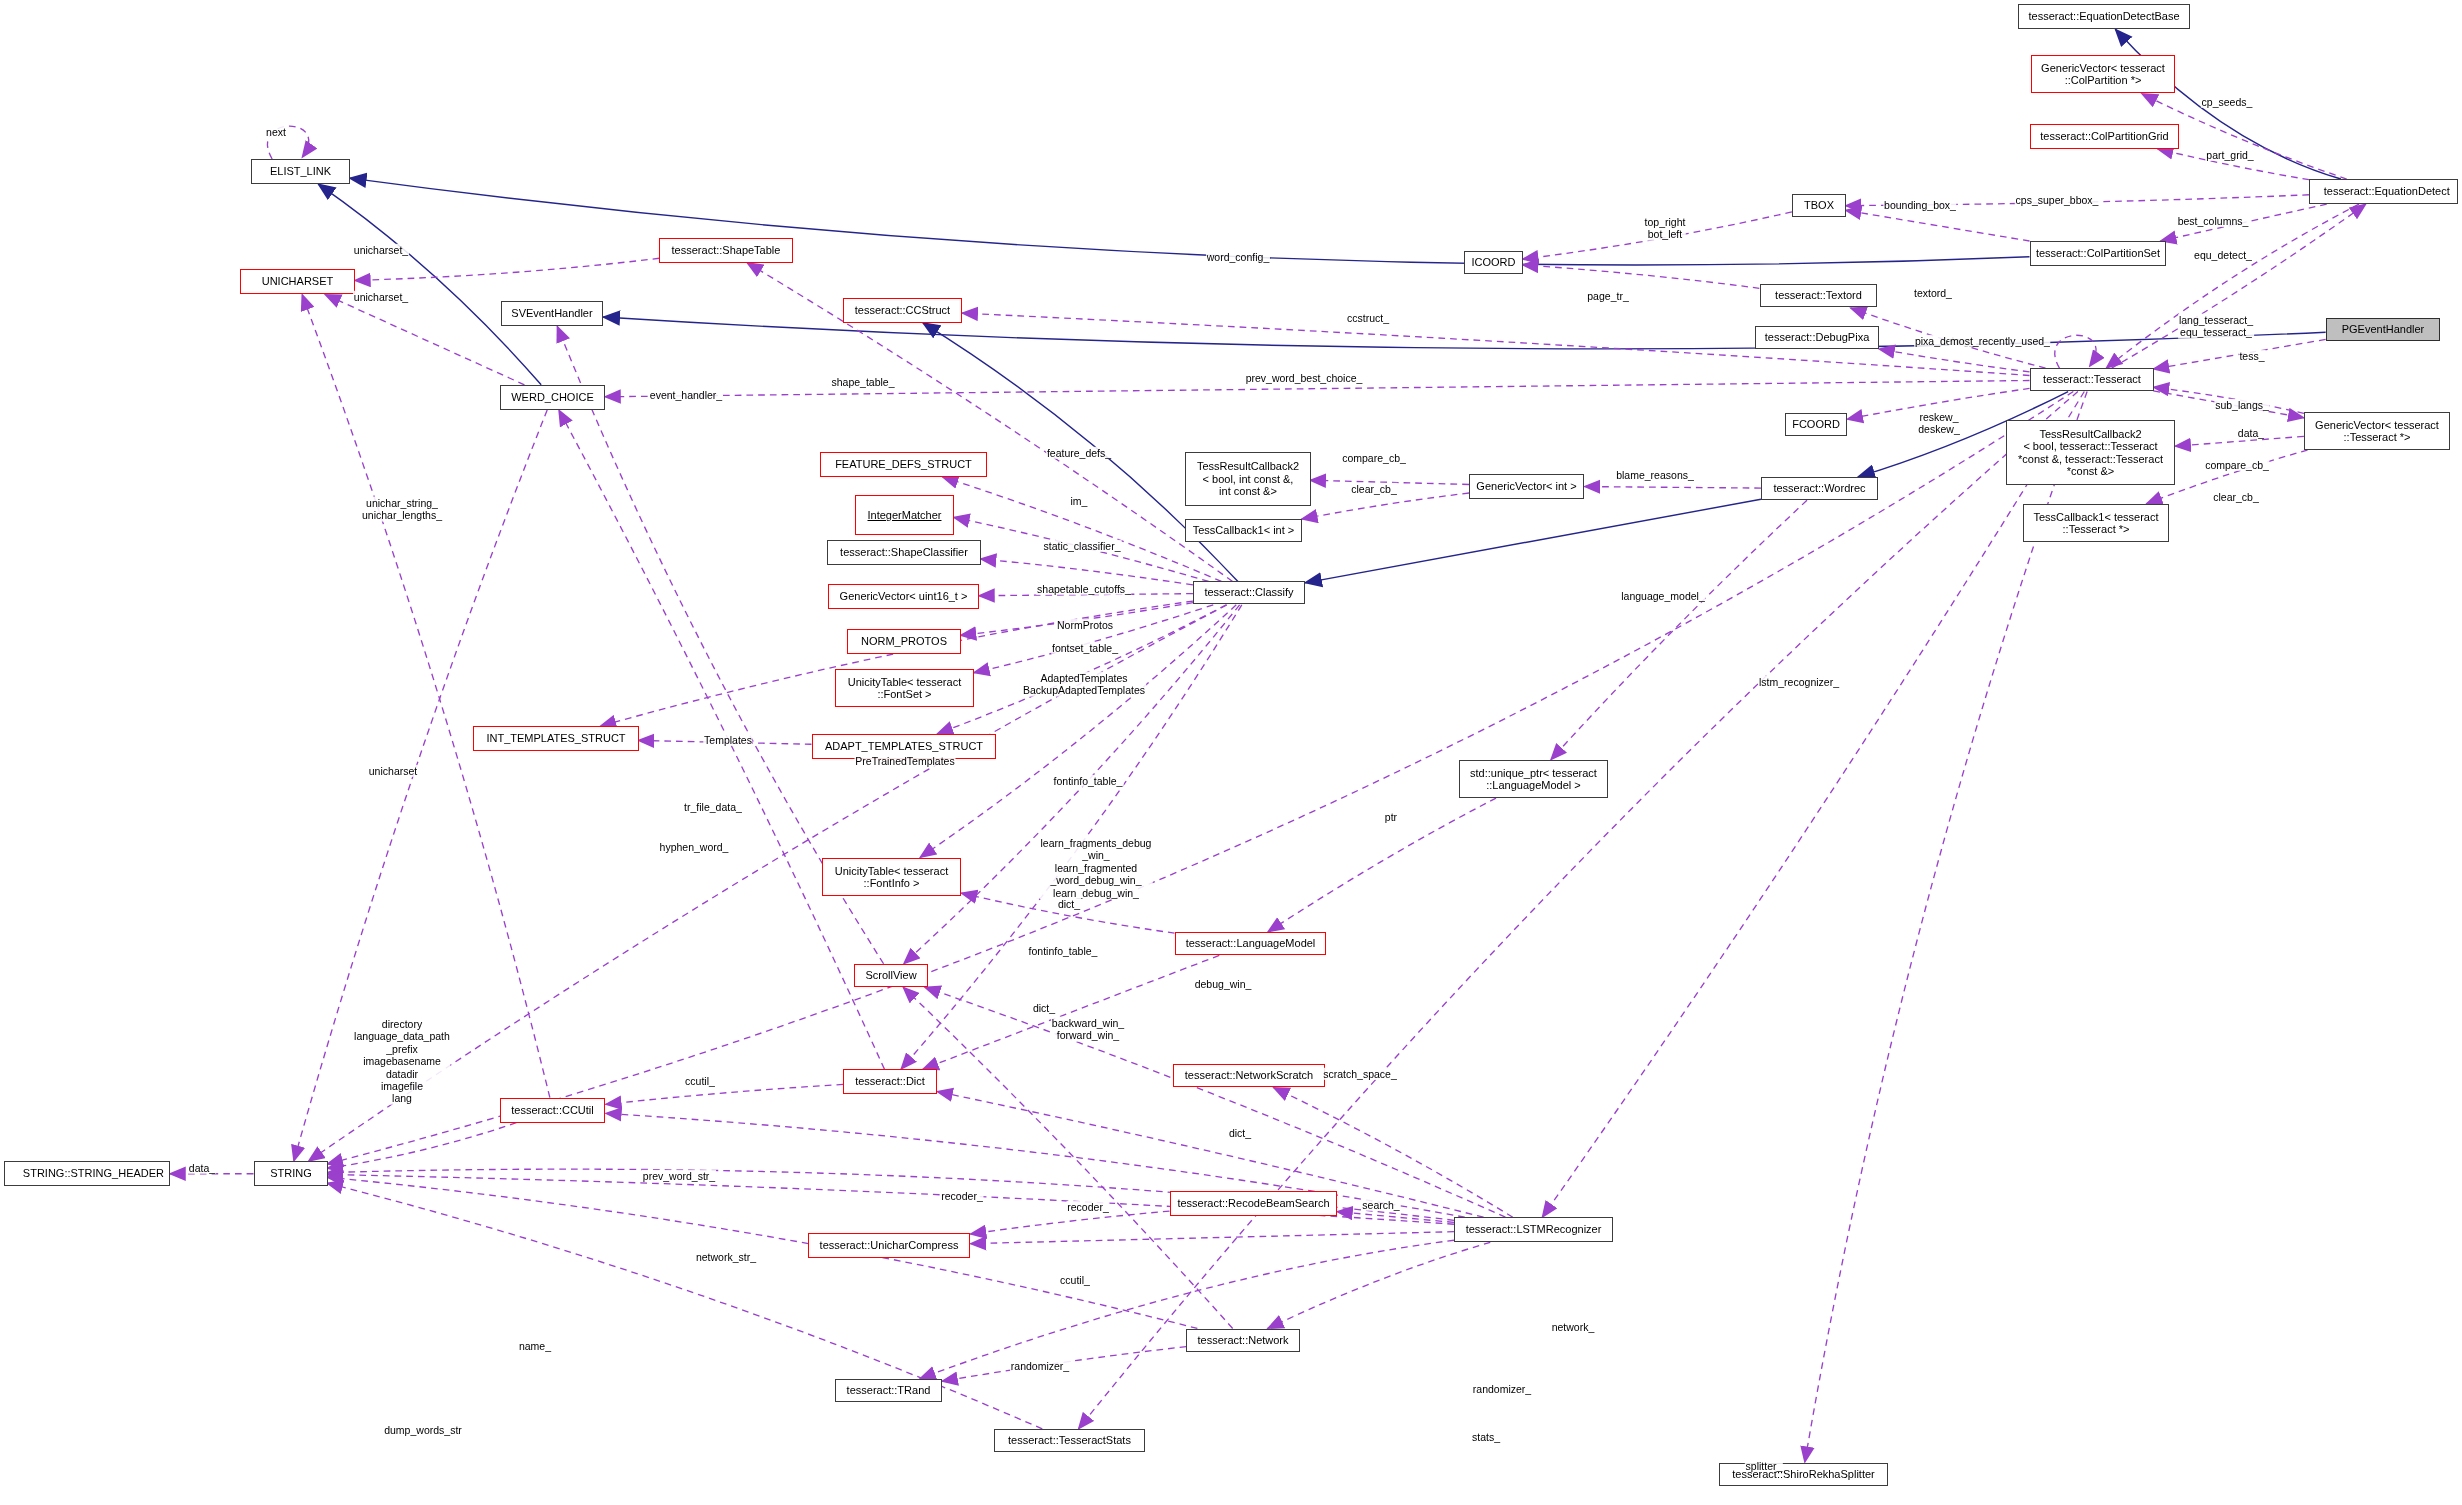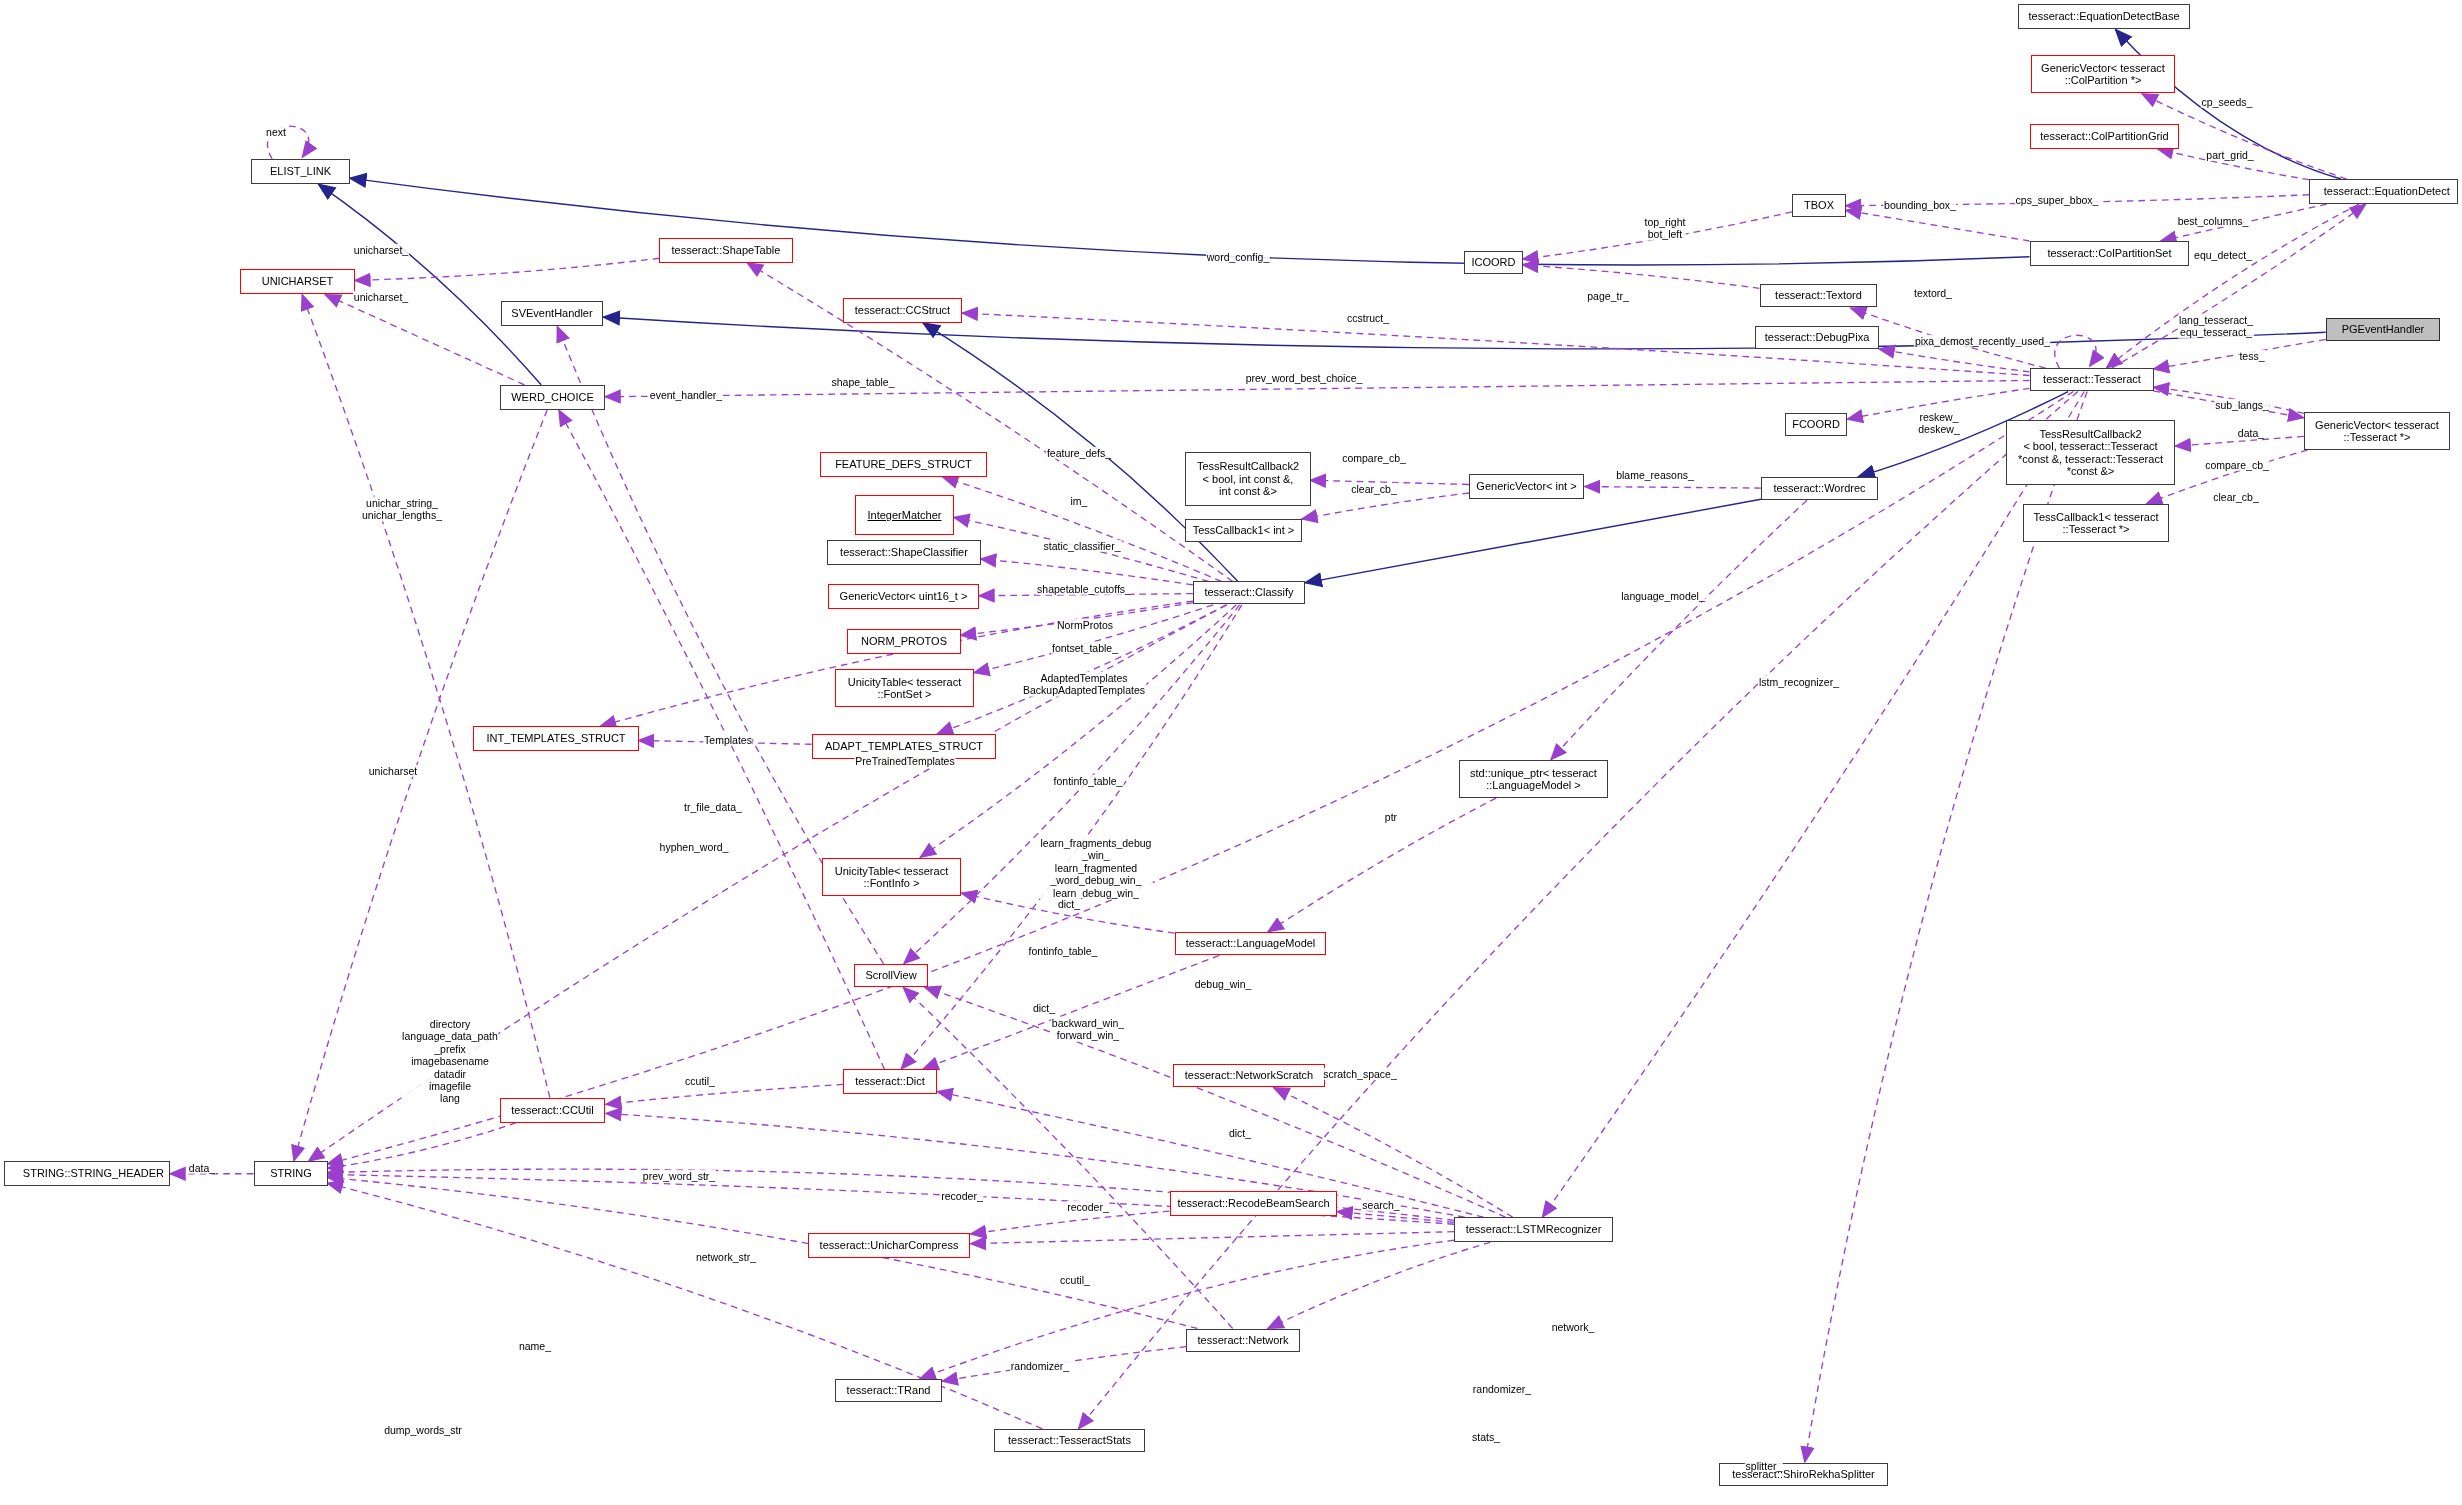--- a/index.html
+++ b/index.html
@@ -156,21 +156,21 @@
       <div class="node " style="left: 2030px; top: 368px; width: 124px; height: 23.4px;">tesseract::Tesseract</div>
       <div class="node gray" style="left: 2326px; top: 318px; width: 114px; height: 23.4px;">PGEventHandler</div>
       <div class="node " style="left: 2304px; top: 412px; width: 146px; height: 38px;">GenericVector&lt; tesseract
 ::Tesseract *&gt;</div>
       <div class="node " style="left: 2006px; top: 420px; width: 169px; height: 65px;">TessResultCallback2
 &lt; bool, tesseract::Tesseract
 *const &amp;, tesseract::Tesseract
 *const &amp;&gt;</div>
       <div class="node " style="left: 2023px; top: 504px; width: 146px; height: 38px;">TessCallback1&lt; tesseract
 ::Tesseract *&gt;</div>
-      <div class="node " style="left: 2030px; top: 241px; width: 159px; height: 25px;">tesseract::ColPartitionSet</div>
+      <div class="node " style="left: 2030px; top: 241px; width: 136px; height: 25px;">tesseract::ColPartitionSet</div>
       <div class="node " style="left: 2018px; top: 4.2px; width: 172px; height: 25px;">tesseract::EquationDetectBase</div>
       <div class="node red" style="left: 2031px; top: 55px; width: 144px; height: 38px;">GenericVector&lt; tesseract
 ::ColPartition *&gt;</div>
       <div class="node red" style="left: 2030px; top: 124px; width: 149px; height: 25px;">tesseract::ColPartitionGrid</div>
       <div class="node " style="left: 2309px; top: 179px; width: 149px; height: 25px; padding-left: 9px;">tesseract::EquationDetect</div>
       <div class="node " style="left: 1185px; top: 452px; width: 126px; height: 54px;">TessResultCallback2
 &lt; bool, int const &amp;,
 int const &amp;&gt;</div>
       <div class="node " style="left: 1469px; top: 474px; width: 115px; height: 25px;">GenericVector&lt; int &gt;</div>
       <div class="node " style="left: 1185px; top: 519px; width: 117px; height: 23.4px;">TessCallback1&lt; int &gt;</div>
@@ -249,21 +249,21 @@
       <div class="elabel" style="left: 2230px; top: 155px;">part_grid_</div>
       <div class="elabel" style="left: 1665px; top: 228px;">top_right
 bot_left</div>
       <div class="elabel" style="left: 1608px; top: 296px;">page_tr_</div>
       <div class="elabel" style="left: 1655px; top: 475px;">blame_reasons_</div>
       <div class="elabel" style="left: 1374px; top: 458px;">compare_cb_</div>
       <div class="elabel" style="left: 1374px; top: 489px;">clear_cb_</div>
       <div class="elabel" style="left: 1663px; top: 596px;">language_model_</div>
       <div class="elabel" style="left: 1391px; top: 817px;">ptr</div>
       <div class="elabel" style="left: 202px; top: 1168px;">data_</div>
-      <div class="elabel" style="left: 402px; top: 1061px; margin-left: 48px;">directory
+      <div class="elabel" style="left: 402px; top: 1061px;">directory
 language_data_path
 _prefix
 imagebasename
 datadir
 imagefile
 lang</div>
     </div>
 </div>
 
 

